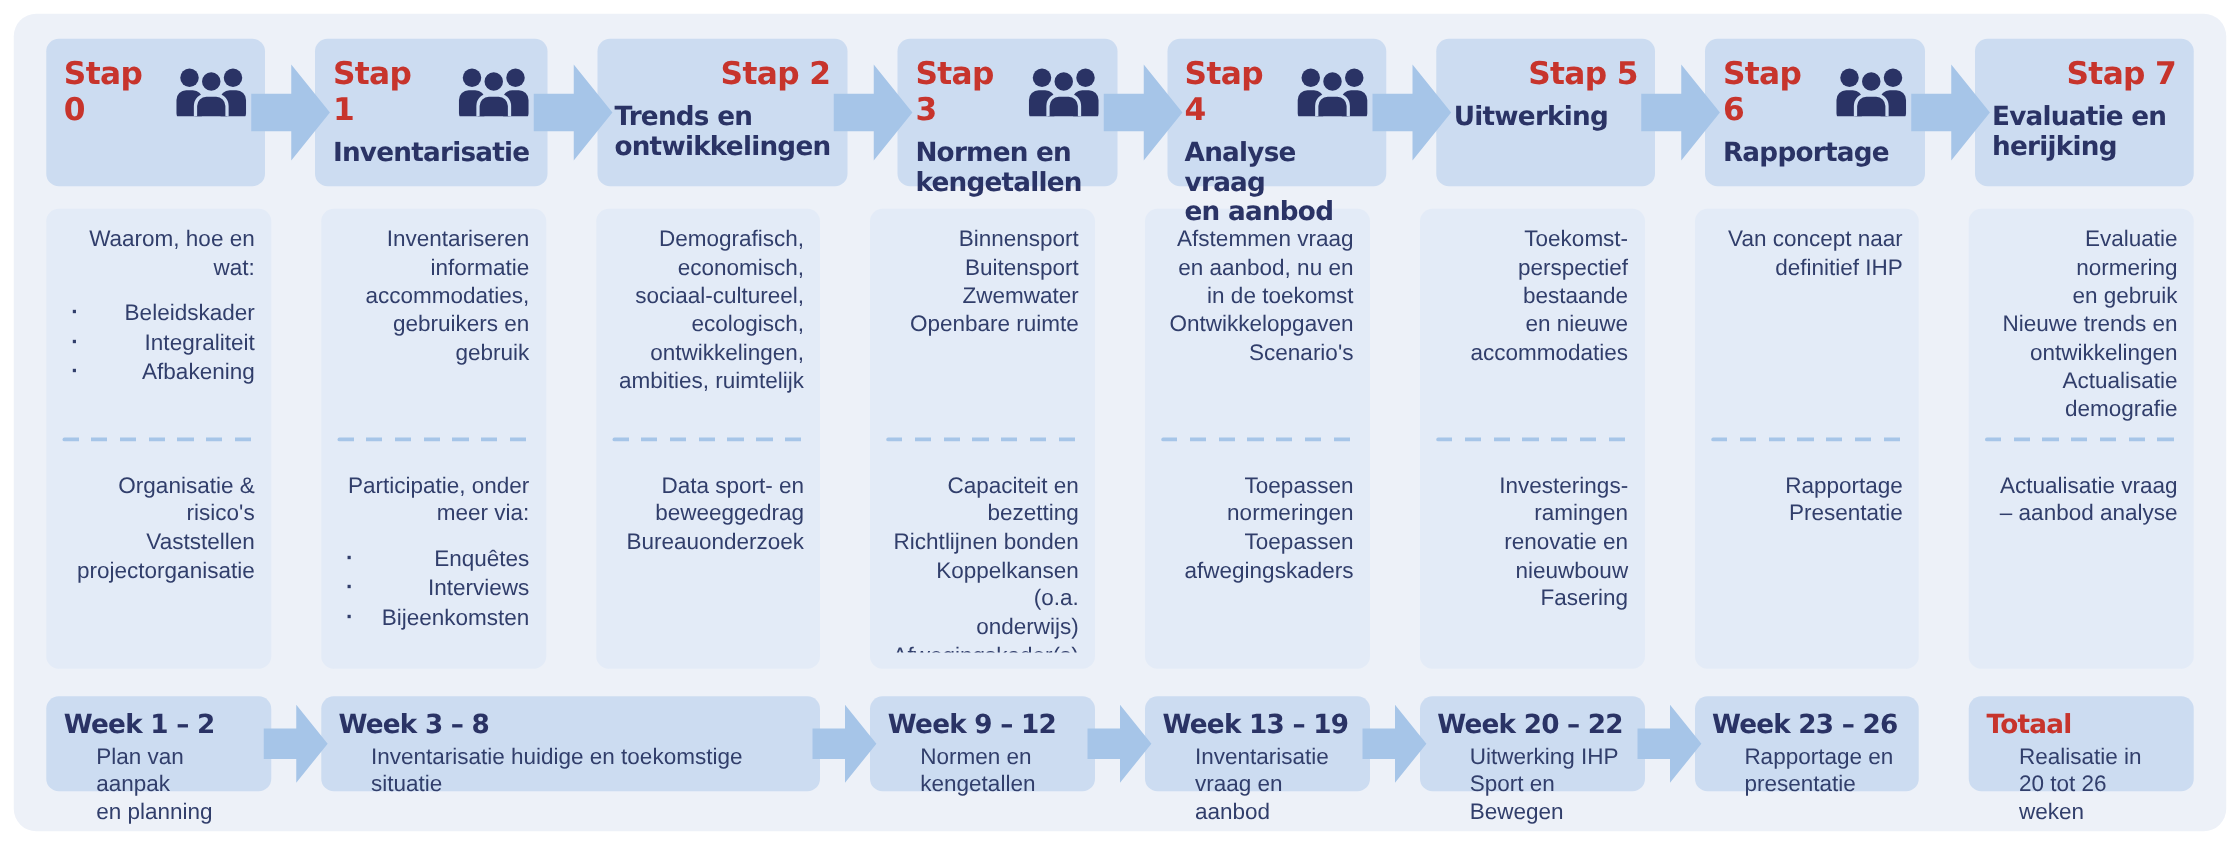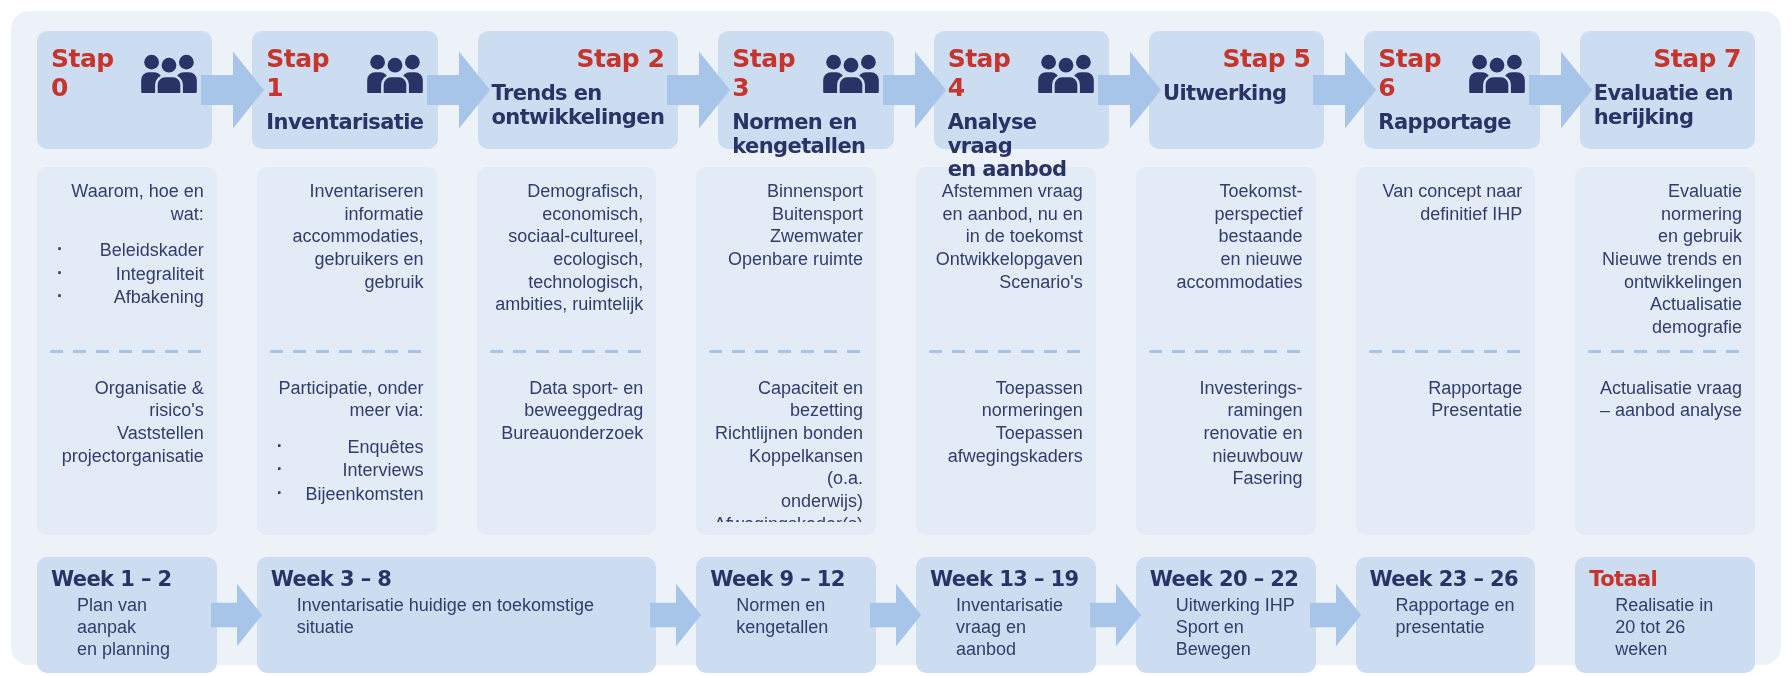--- a/index.html
+++ b/index.html
@@ -86,21 +86,21 @@
     content:"·";
     position:absolute;left:7px;top:-1px;
     font-weight:bold;color:var(--body-text);
   }
 
   
   .tcell{
     position:relative;
     background:var(--box-header);
     border-radius:10px;
-    height:116px;
+    height:76px;
     padding:10px 14px;
   }
   .tcell.span2{grid-column:span 2;}
   .week-title{
     font-family:"DejaVu Sans","Liberation Sans",sans-serif;
     font-weight:bold;font-size:21px;color:var(--navy);letter-spacing:-0.6px;
     margin-bottom:4px;
   }
   .tcell.accent .week-title{color:var(--red);}
   .week-text{
@@ -311,21 +311,21 @@
           </ul>
     </div>
   </div>
 
   <div class="bcell">
     <div class="btop">
       <div class="btext">Demografisch,
 economisch,
 sociaal-cultureel,
 ecologisch,
-technologisch,
+ontwikkelingen,
 ambities, ruimtelijk</div>
 
     </div>
     <div class="divider"></div>
     <div class="bbottom">
       <div class="btext">Data sport- en
 beweeggedrag
 Bureauonderzoek</div>
 
     </div>

